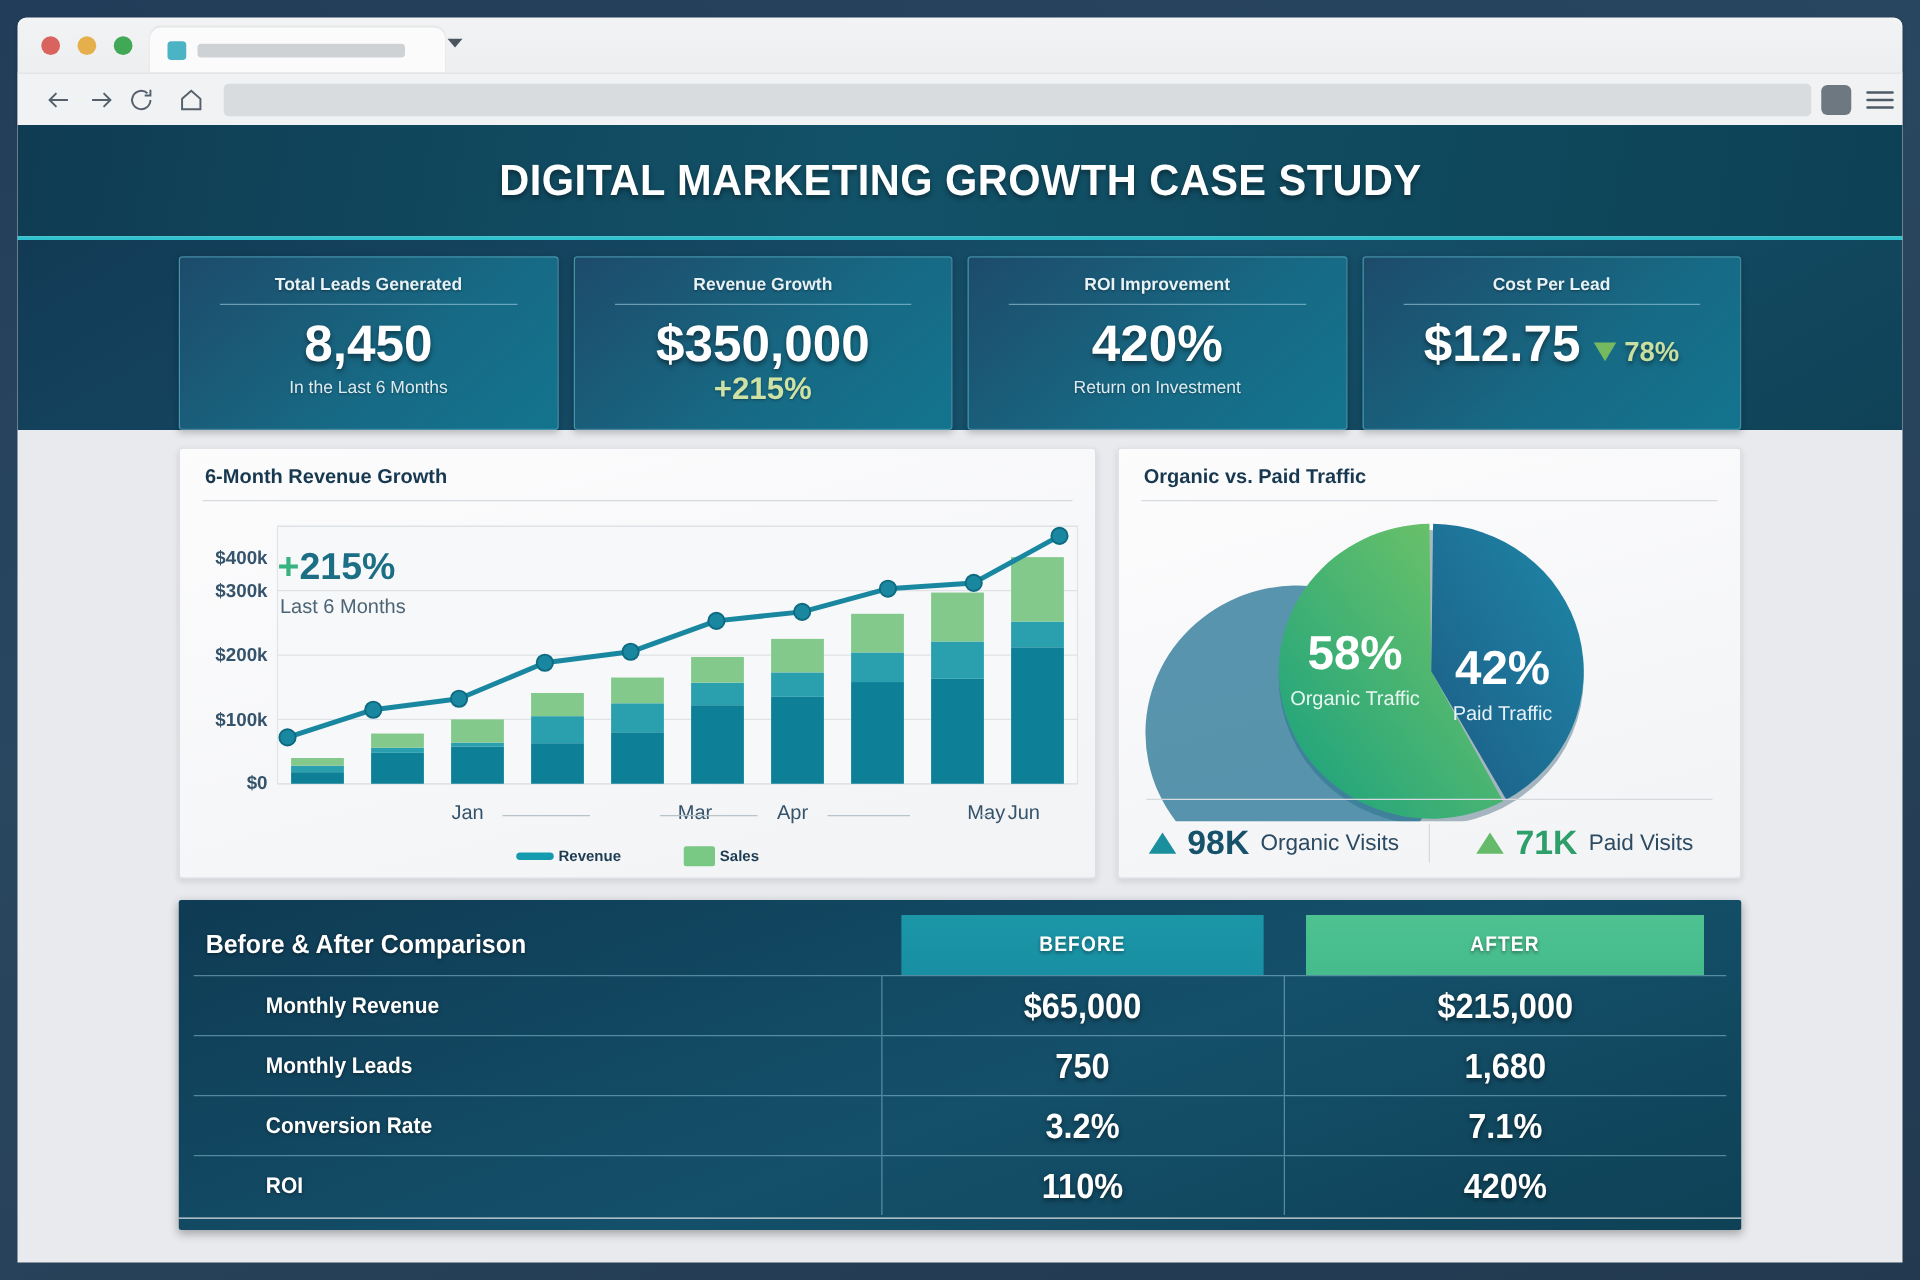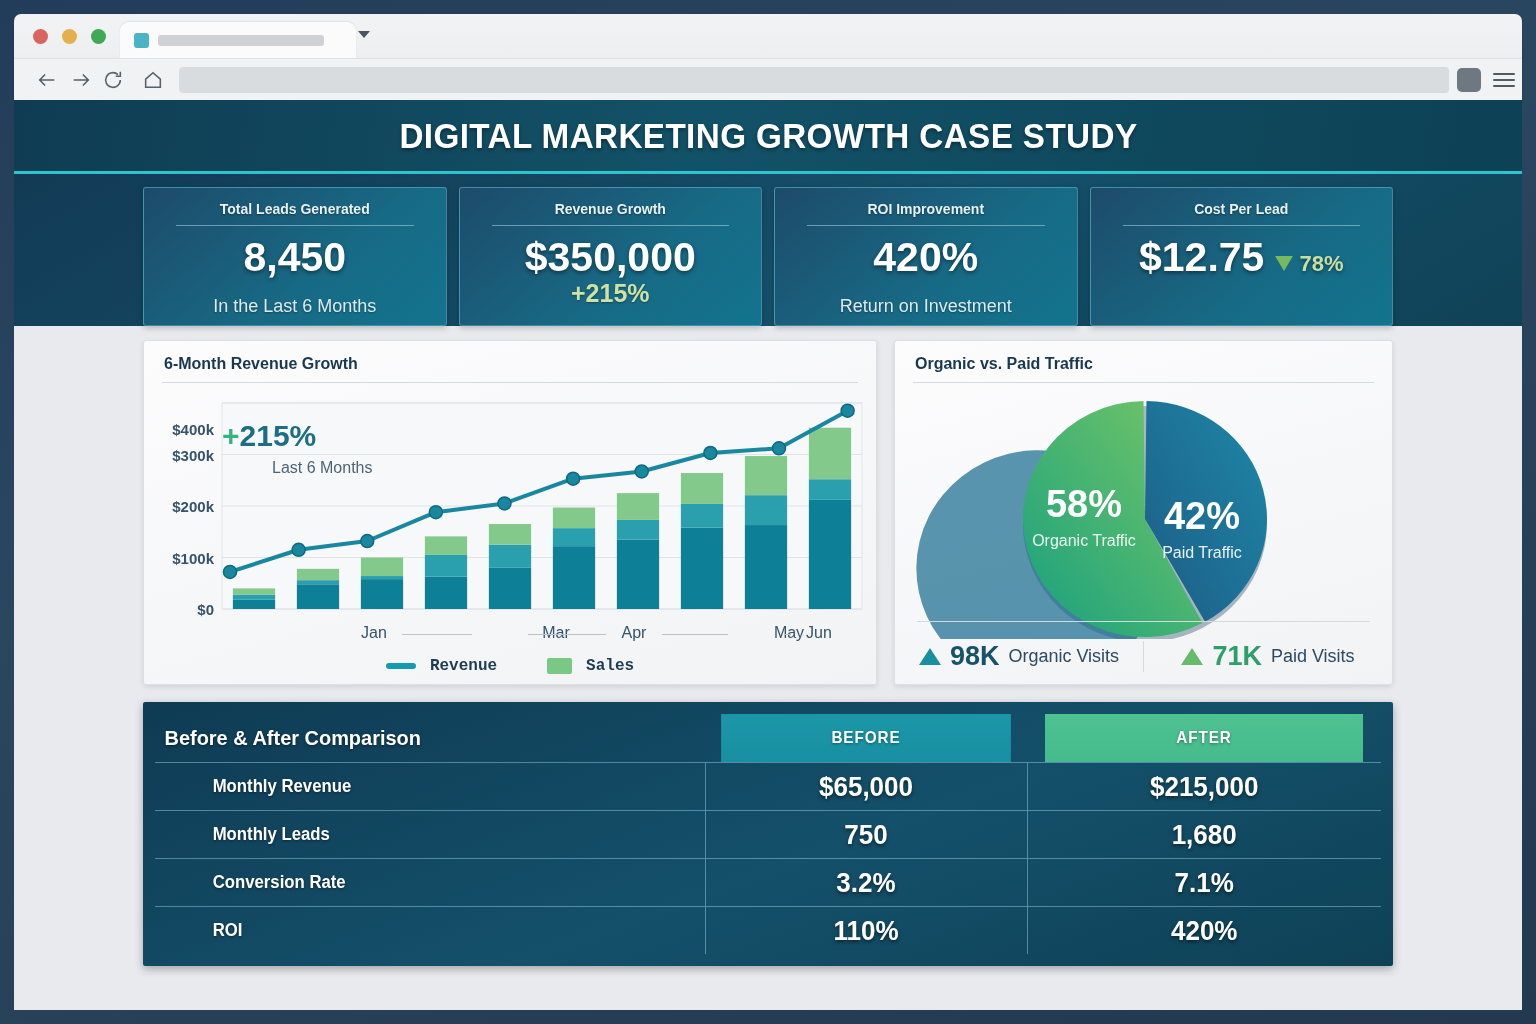--- a/index.html
+++ b/index.html
@@ -41,41 +41,41 @@
   .profile { position: absolute; left: 1443px; top: 9px; width: 24px; height: 24px;
     background: #6d7880; border-radius: 5px; }
   .menu-btn { position: absolute; left: 1479px; top: 10px; width: 22px; height: 22px; }
   .menu-btn i { display: block; height: 2px; background: #4e5a64; margin: 4px 0; border-radius: 1px; }
 
   
   .viewport { position: absolute; left: 14px; top: 100px; width: 1508px; height: 910px;
     background: #e9eaee; overflow: hidden; }
 
   
-  .titleband { position: relative; height: 74px;
+  .titleband { position: relative; height: 92px;
     background: linear-gradient(100deg,#0f3c52 0%,#125268 45%,#0d4155 100%);
     border-bottom: 3px solid #2fc3cf; display: flex; align-items: center; justify-content: center; }
   .titleband h1 { color: #fff; font-size: 35px; font-weight: bold; letter-spacing: .4px;
     text-shadow: 0 2px 4px rgba(0,0,0,.4); transform: scaleX(.95); }
 
   
   .kpistrip { position: relative; height: 152px; padding: 13px 129px 0 129px;
     background: linear-gradient(150deg,#123a55 0%,#16506a 55%,#0f4257 100%);
     display: flex; gap: 12px; }
   .kpi { flex: 1; border: 1px solid rgba(120,200,220,.45); border-radius: 3px;
     background: linear-gradient(140deg,#1d4b6a 0%,#176a85 60%,#13748e 100%);
     padding: 13px 22px 0 22px; text-align: center;
     box-shadow: 0 2px 6px rgba(0,0,0,.22); }
   .kpi-label { color: #e7f2f6; font-size: 14px; font-weight: bold; padding-bottom: 8px;
     text-shadow: 0 1px 2px rgba(0,0,0,.4); }
   .kpi-rule { height: 1px; background: rgba(175,215,230,.55); margin: 0 10px 10px 10px; }
   .kpi-value { color: #fff; font-size: 41px; font-weight: bold; line-height: 1.05;
     text-shadow: 0 2px 4px rgba(0,0,0,.45); display: flex; align-items: baseline;
     justify-content: center; gap: 11px; }
-  .kpi-sub { color: #dcebf1; font-size: 18px; margin-top: 17px;
+  .kpi-sub { color: #dcebf1; font-size: 14px; margin-top: 4px;
     text-shadow: 0 1px 2px rgba(0,0,0,.35); }
   .kpi-delta { color: #cfe2a6; font-size: 25px; font-weight: bold;
     text-shadow: 0 1px 2px rgba(0,0,0,.35); }
   .kpi-chg { display: flex; align-items: center; gap: 6px; font-size: 22px;
     font-weight: bold; color: #c9dfa1; }
   .arrow-dn { width: 0; height: 0; border-left: 9px solid transparent;
     border-right: 9px solid transparent; border-top: 15px solid #76b95e; }
 
   
   .body { position: relative; padding: 14px 129px 0 129px; }
@@ -90,26 +90,26 @@
 
   
   .ylab { position: absolute; right: 0; transform: translateY(-50%);
     color: #35536b; font-size: 15px; font-weight: bold; white-space: nowrap; }
   .xlab { position: absolute; color: #35536b; font-size: 16px; transform: translateX(-50%); }
   .xdash { position: absolute; height: 1px; background: #b9c3ca; }
 
   .annot-v { position: absolute; left: 78px; top: 78px; font-size: 30px; font-weight: bold;
     color: #1c6e85; }
   .annot-v .plus { color: #36b37e; }
-  .annot-s { position: absolute; left: 80px; top: 118px; font-size: 16px; color: #4d6475; margin-left: 48px; }
+  .annot-s { position: absolute; left: 80px; top: 118px; font-size: 16px; color: #4d6475; }
 
   .legend { position: absolute; bottom: 9px; left: 0; right: 0; display: flex;
     justify-content: center; gap: 50px; align-items: center; }
-  .lg { display: flex; align-items: center; gap: 14px; color: #1d3c52;
-    font-size: 16px; font-weight: bold; font-family: Liberation Mono, monospace; }
+  .lg { display: flex; align-items: center; gap: 4px; color: #1d3c52;
+    font-size: 12px; font-weight: bold; }
   .lg-line { width: 30px; height: 6px; border-radius: 3px; background: #149bb0; }
   .lg-sq { width: 25px; height: 16px; border-radius: 2px; background: #79c883; }
 
   
   .pie-rule { position: absolute; left: 22px; right: 22px; bottom: 62px; height: 1px; background: #d6dade; }
   .pie-stats { position: absolute; left: 0; right: 0; bottom: 12px; display: flex; }
   .pstat { flex: 1; display: flex; align-items: center; justify-content: center; gap: 9px; }
   .pstat + .pstat { border-left: 1px solid #d6dade; }
   .pent { width: 0; height: 0; border-left: 11px solid transparent;
     border-right: 11px solid transparent; border-bottom: 17px solid #1a8f9e; }

